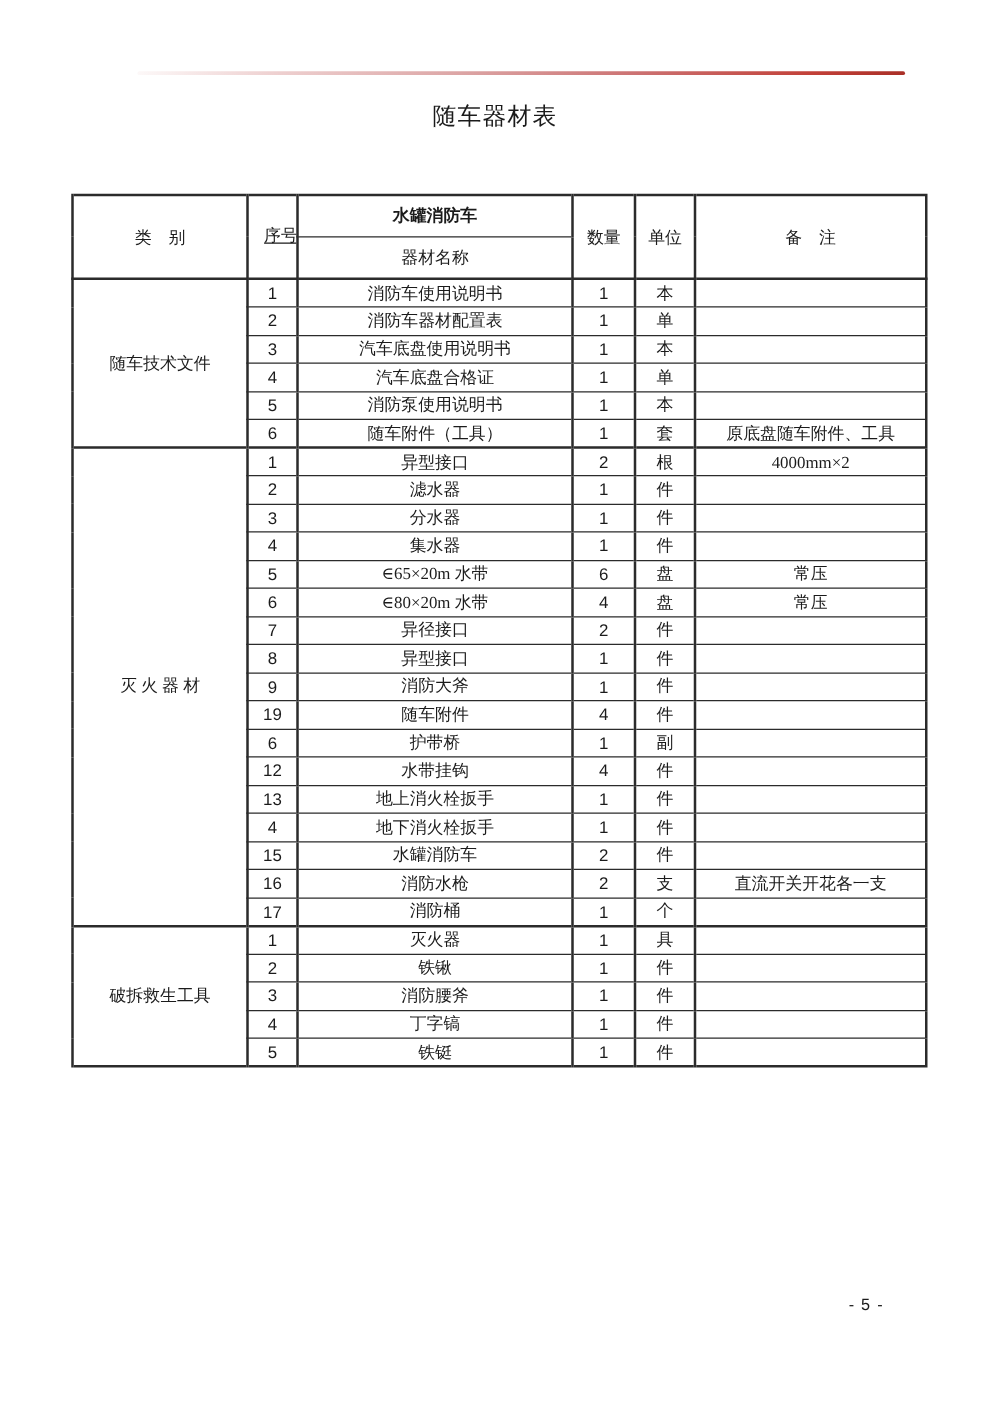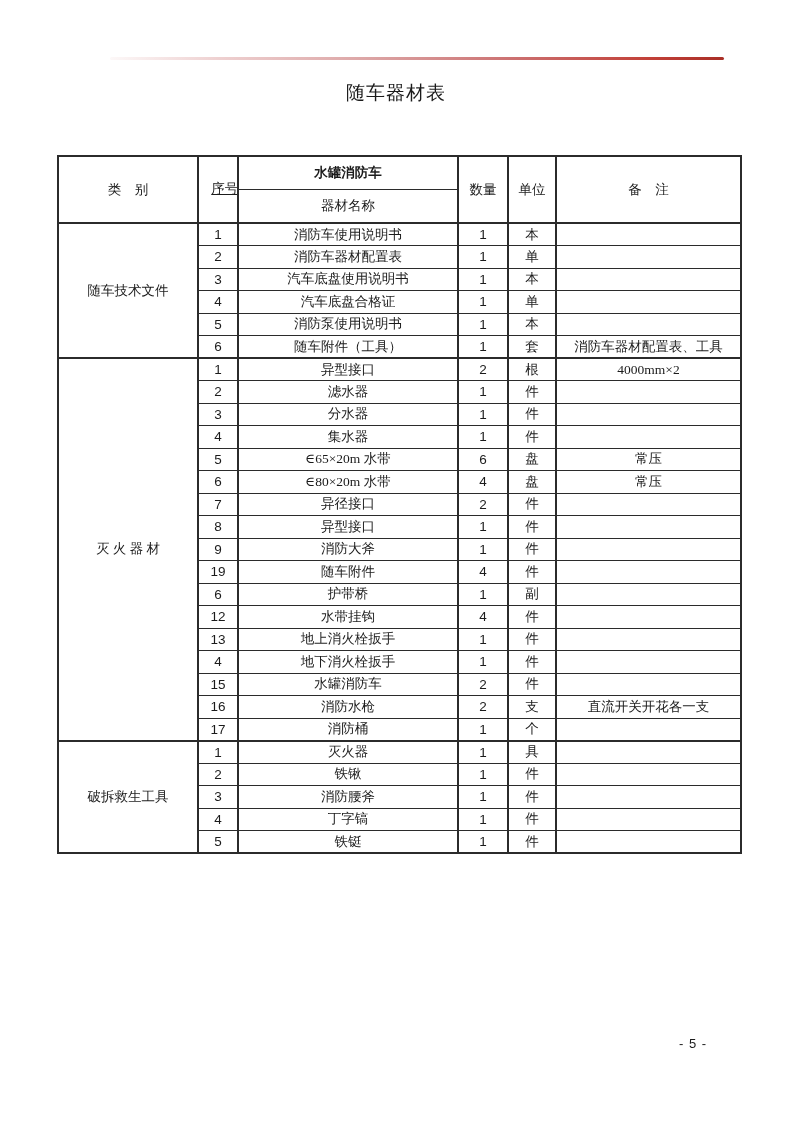--- a/index.html
+++ b/index.html
@@ -160,21 +160,21 @@
           <td class="name-cell">消防泵使用说明书</td>
           <td class="qty-cell">1</td>
           <td class="unit-cell">本</td>
           <td class="note-cell"></td>
         </tr>
         <tr>
           <td class="seq-cell">6</td>
           <td class="name-cell">随车附件（工具）</td>
           <td class="qty-cell">1</td>
           <td class="unit-cell">套</td>
-          <td class="note-cell">消防车器材配置表、工具</td>
+          <td class="note-cell">原底盘随车附件、工具</td>
         </tr>
         <tr class="section-start">
           <td rowspan="17" class="category-cell">灭 火 器 材</td>
           <td class="seq-cell">1</td>
           <td class="name-cell">异型接口</td>
           <td class="qty-cell">2</td>
           <td class="unit-cell">根</td>
           <td class="note-cell">4000mm×2</td>
         </tr>
         <tr>

